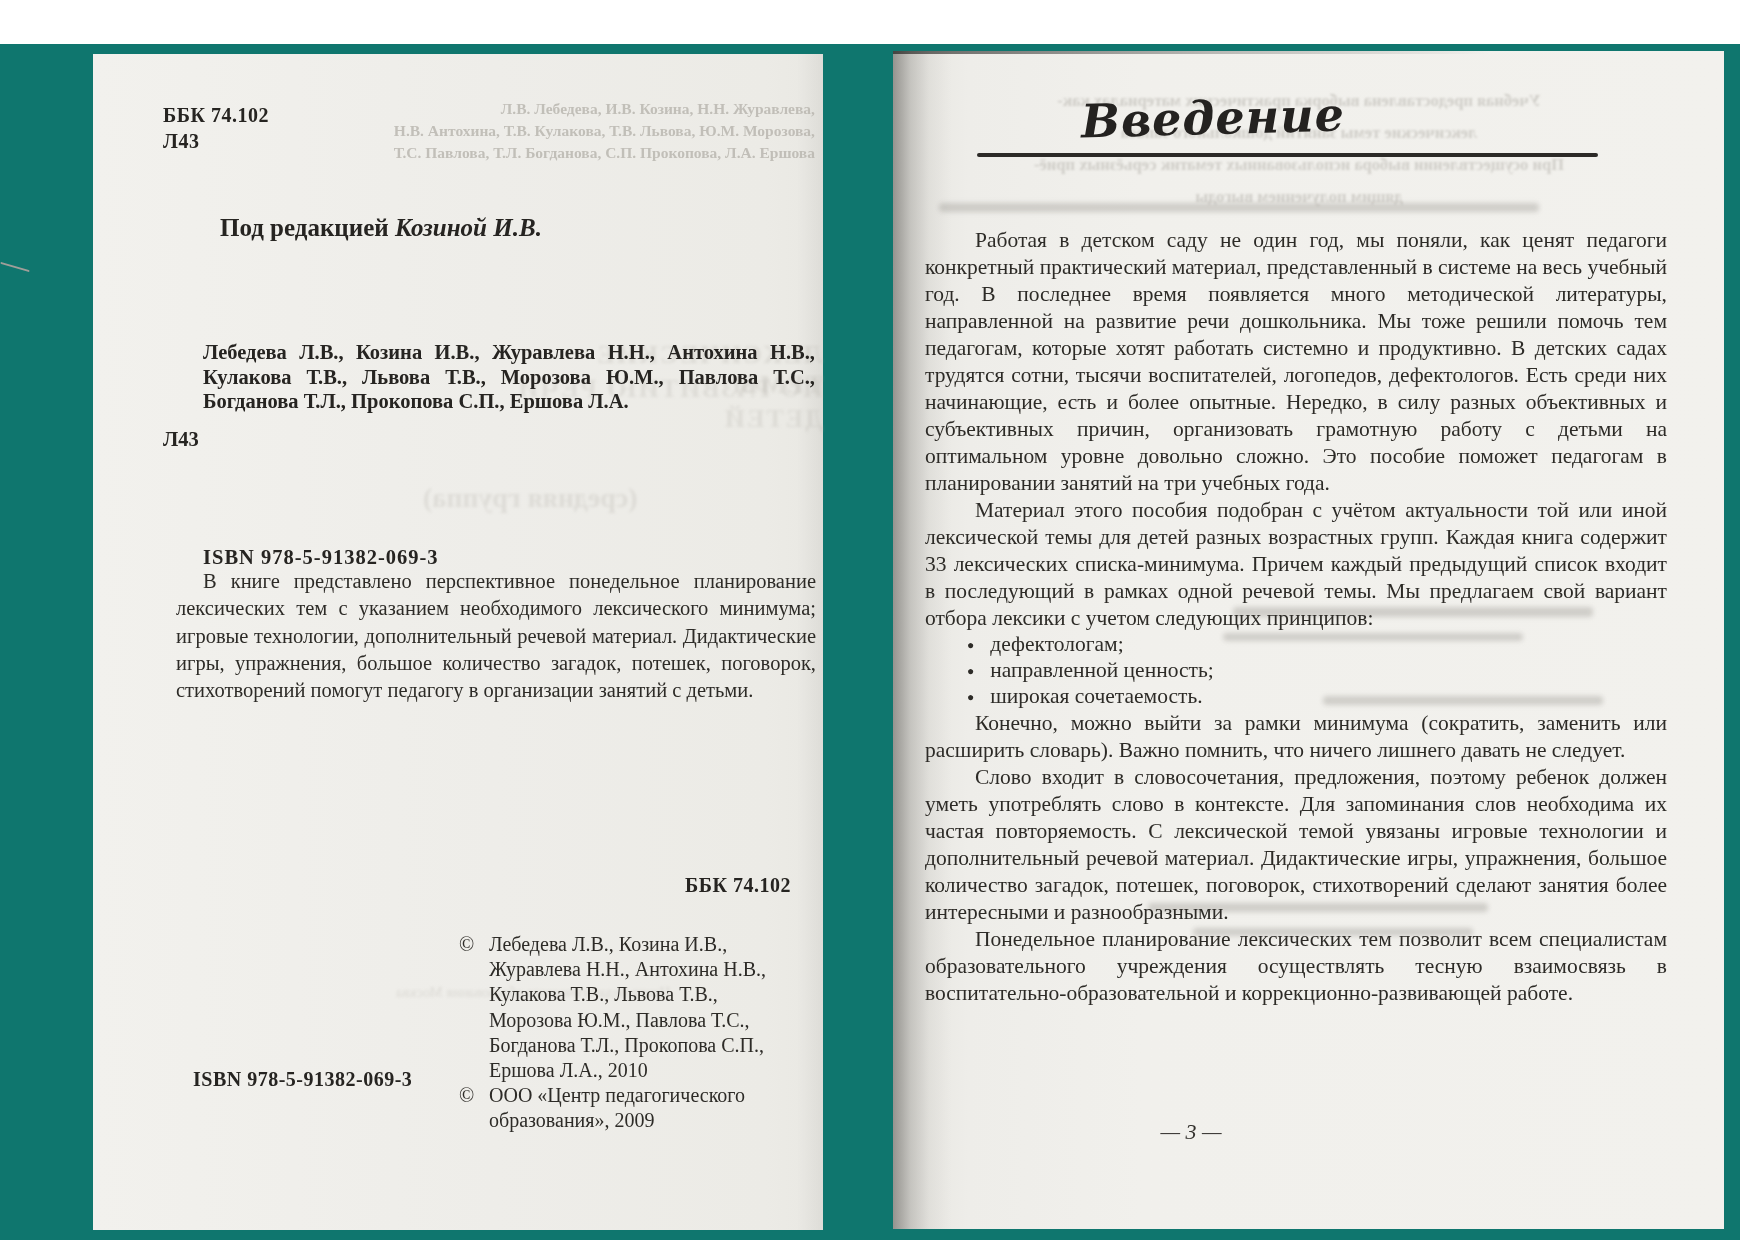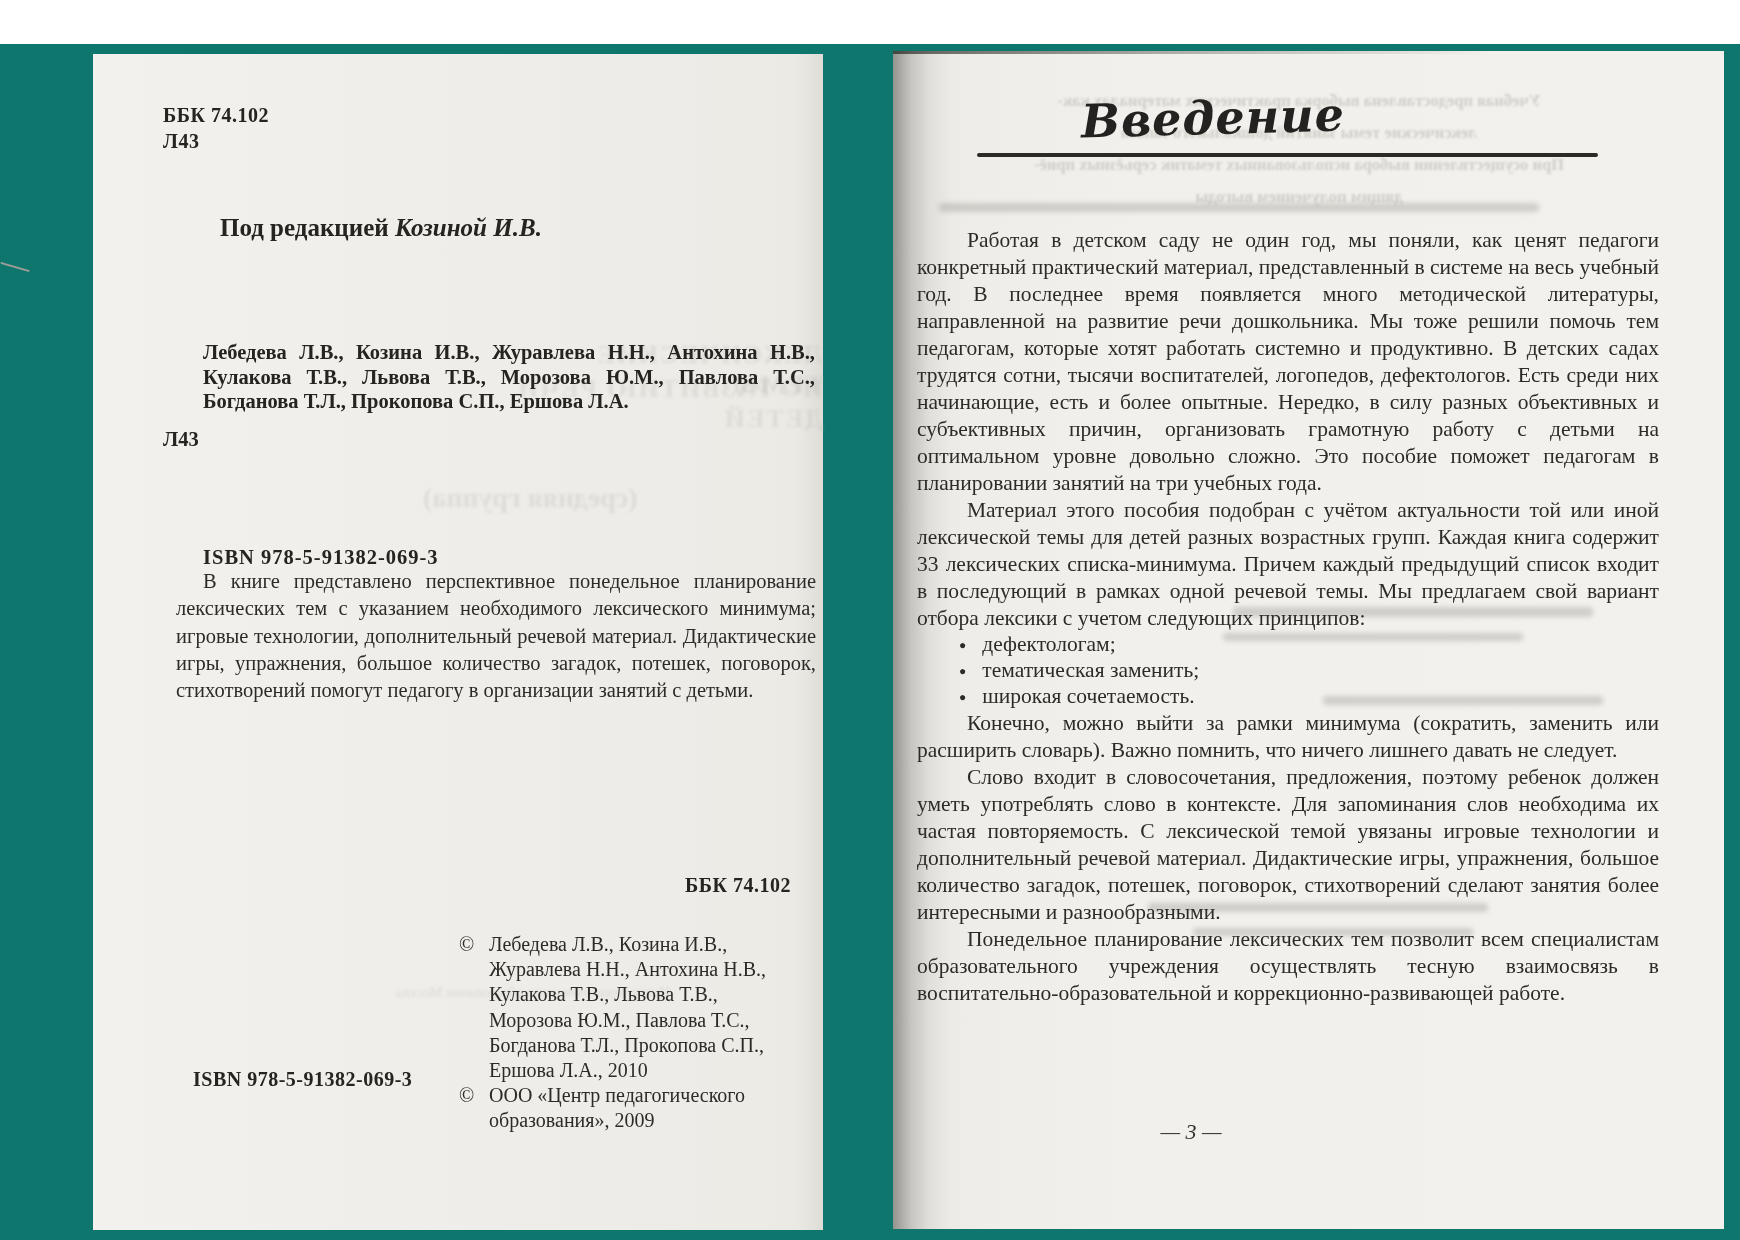--- a/index.html
+++ b/index.html
@@ -56,21 +56,21 @@
   .cr-sign{position:absolute;left:-30px;top:0;}
 
   
   .bleed-top{left:86px;top:34px;width:640px;font-size:16.5px;line-height:32px;font-weight:bold;
     text-align:center;transform:scaleX(-1);opacity:.5;color:#aeaba4;filter:blur(1.3px);}
   .bleed-bar{position:absolute;background:rgba(128,126,120,.30);filter:blur(2.5px);border-radius:4px;}
   .intro-heading{left:90px;top:40px;width:460px;text-align:center;
     font-size:46px;font-style:italic;font-weight:bold;color:#242220;
     font-family:"DejaVu Serif","Liberation Serif",serif;letter-spacing:1px;transform:rotate(-1.5deg);}
   .intro-rule{left:84px;top:102px;width:621px;height:4px;background:#2c2a27;border-radius:2px;}
-  .body-col{left:24px;top:176px;width:742px;font-size:21.5px;line-height:27px;text-align:justify;}
+  .body-col{left:32px;top:176px;width:742px;font-size:21.5px;line-height:27px;text-align:justify;}
   .body-col p{margin:0;text-indent:50px;}
   .bullets{margin:0;padding:0 0 0 42px;list-style:none;line-height:25px;}
   .bullets li{margin:0;}
   .bullets .dot{display:inline-block;font-size:12px;vertical-align:2px;margin-right:16px;color:#2d2b27;}
   .page-num{left:238px;top:1068px;width:120px;text-align:center;font-size:22px;font-style:italic;color:#34322e;}
 </style>
 </head>
 <body>
 
 <div class="scan">
@@ -78,20 +78,25 @@
   <div class="scratch"></div>
 
   <div class="paper page-left">
     <div class="right-soft"></div>
 
     <div class="abs bbk-top b">
       <div>ББК 74.102</div>
       <div>Л43</div>
     </div>
 
+    <div class="abs ghost ghost-authors">
+      <div>Л.В. Лебедева, И.В. Козина, Н.Н. Журавлева,</div>
+      <div>Н.В. Антохина, Т.В. Кулакова, Т.В. Львова, Ю.М. Морозова,</div>
+      <div>Т.С. Павлова, Т.Л. Богданова, С.П. Прокопова, Л.А. Ершова</div>
+    </div>
 
     <div class="abs edited b ink">
       <span>Под редакцией</span>
       <span> </span>
       <span class="name">Козиной И.В.</span>
     </div>
 
     <div class="abs ghost ghost-title-1">ЛЕКСИЧЕСКИЕ ТЕМЫ</div>
     <div class="abs ghost ghost-title-2">ПО РАЗВИТИЮ РЕЧИ ДЕТЕЙ</div>
     <div class="abs ghost ghost-title-3">(средняя группа)</div>
@@ -142,21 +147,21 @@
     <div class="bleed-bar" style="left:300px;top:877px;width:280px;height:8px;"></div>
 
     <div class="abs intro-heading">Введение</div>
     <div class="abs intro-rule"></div>
 
     <div class="abs body-col ink">
       <p>Работая в детском саду не один год, мы поняли, как ценят педагоги конкретный практический материал, представленный в системе на весь учебный год. В последнее время появляется много методической литературы, направленной на развитие речи дошкольника. Мы тоже решили помочь тем педагогам, которые хотят работать системно и продуктивно. В детских садах трудятся сотни, тысячи воспитателей, логопедов, дефектологов. Есть среди них начинающие, есть и более опытные. Нередко, в силу разных объективных и субъективных причин, организовать грамотную работу с детьми на оптимальном уровне довольно сложно. Это пособие поможет педагогам в планировании занятий на три учебных года.</p>
       <p>Материал этого пособия подобран с учётом актуальности той или иной лексической темы для детей разных возрастных групп. Каждая книга содержит 33 лексических списка-минимума. Причем каждый предыдущий список входит в последующий в рамках одной речевой темы. Мы предлагаем свой вариант отбора лексики с учетом следующих принципов:</p>
       <ul class="bullets">
         <li><span class="dot">●</span><span>дефектологам;</span></li>
-        <li><span class="dot">●</span><span>тематическая заменить;</span></li>
+        <li><span class="dot">●</span><span>направленной ценность;</span></li>
         <li><span class="dot">●</span><span>широкая сочетаемость.</span></li>
       </ul>
       <p>Конечно, можно выйти за рамки минимума (сократить, заменить или расширить словарь). Важно помнить, что ничего лишнего давать не следует.</p>
       <p>Слово входит в словосочетания, предложения, поэтому ребенок должен уметь употреблять слово в контексте. Для запоминания слов необходима их частая повторяемость. С лексической темой увязаны игровые технологии и дополнительный речевой материал. Дидактические игры, упражнения, большое количество загадок, потешек, поговорок, стихотворений сделают занятия более интересными и разнообразными.</p>
       <p>Понедельное планирование лексических тем позволит всем специалистам образовательного учреждения осуществлять тесную взаимосвязь в воспитательно-образовательной и коррекционно-развивающей работе.</p>
     </div>
 
     <div class="abs page-num">— 3 —</div>
   </div>
 

